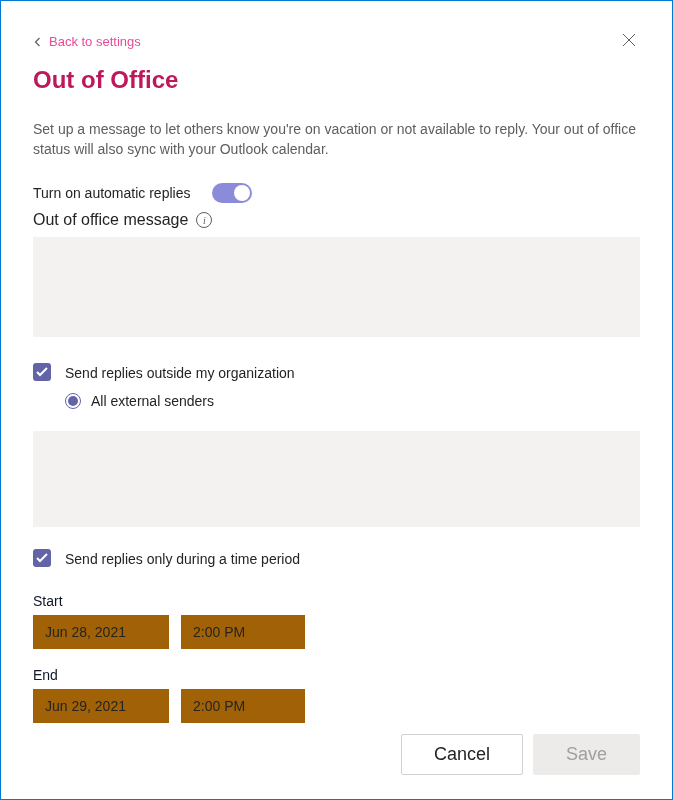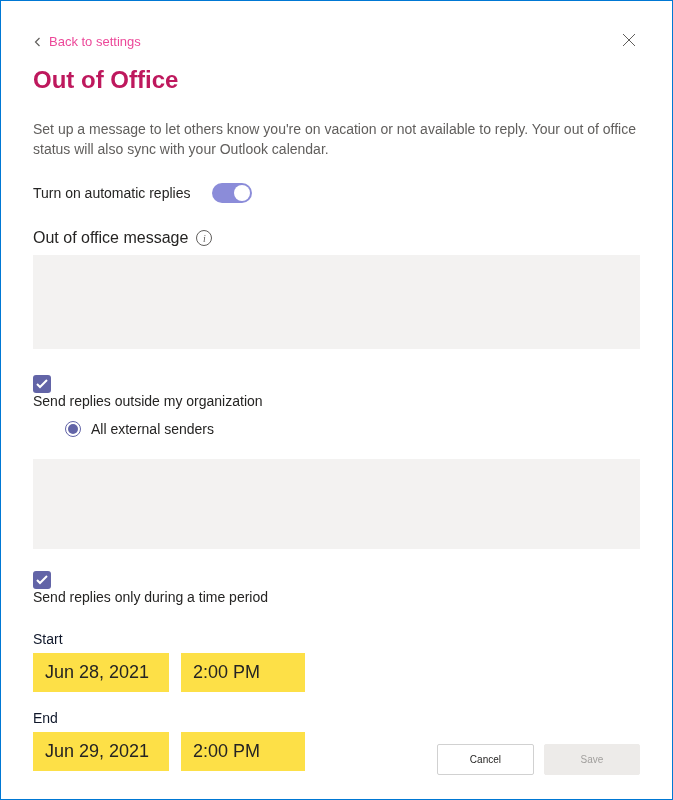--- a/index.html
+++ b/index.html
@@ -51,21 +51,21 @@
     }
     .description {
       font-size: 14px;
       color: #605e5c;
       line-height: 1.4;
       margin-bottom: 24px;
     }
     .toggle-row {
       display: flex;
       align-items: center;
-      margin-bottom: 26px;
+      margin-bottom: 8px;
     }
     .toggle-label {
       font-size: 14px;
       color: #252423;
       margin-right: 22px;
     }
     .toggle {
       width: 40px;
       height: 20px;
       background: #8b8cd9;
@@ -115,23 +115,22 @@
       font-family: inherit;
       font-size: 14px;
       margin-bottom: 26px;
     }
     .textarea.short {
       height: 96px;
       margin-bottom: 22px;
     }
     .check-row {
       display: flex;
-      align-items: flex-start;
+      align-items: flex-end;
       margin-bottom: 12px;
-      flex-direction: column;
     }
     .checkbox {
       width: 18px;
       height: 18px;
       background: #6264a7;
       border-radius: 3px;
       display: flex;
       align-items: center;
       justify-content: center;
       margin-right: 14px;
@@ -176,44 +175,44 @@
       color: #0f172a;
       margin-top: 14px;
       margin-bottom: 6px;
     }
     .datetime-row {
       display: flex;
       gap: 12px;
       margin-bottom: 4px;
     }
     .date-input, .time-input {
-      background: #fde047;
+      background: #a16207;
       border: none;
       padding: 9px 12px;
-      font-size: 18px;
+      font-size: 14px;
       font-family: inherit;
       color: #252423;
       cursor: pointer;
     }
     .date-input {
       width: 136px;
     }
     .time-input {
       width: 124px;
     }
     .footer {
       position: absolute;
       bottom: 24px;
       right: 32px;
       display: flex;
       gap: 10px;
     }
     .btn {
       padding: 9px 32px;
-      font-size: 10px;
+      font-size: 18px;
       font-family: inherit;
       border-radius: 2px;
       cursor: pointer;
       min-width: 96px;
     }
     .btn-cancel {
       background: #fff;
       border: 1px solid #d1d1d1;
       color: #252423;
     }

